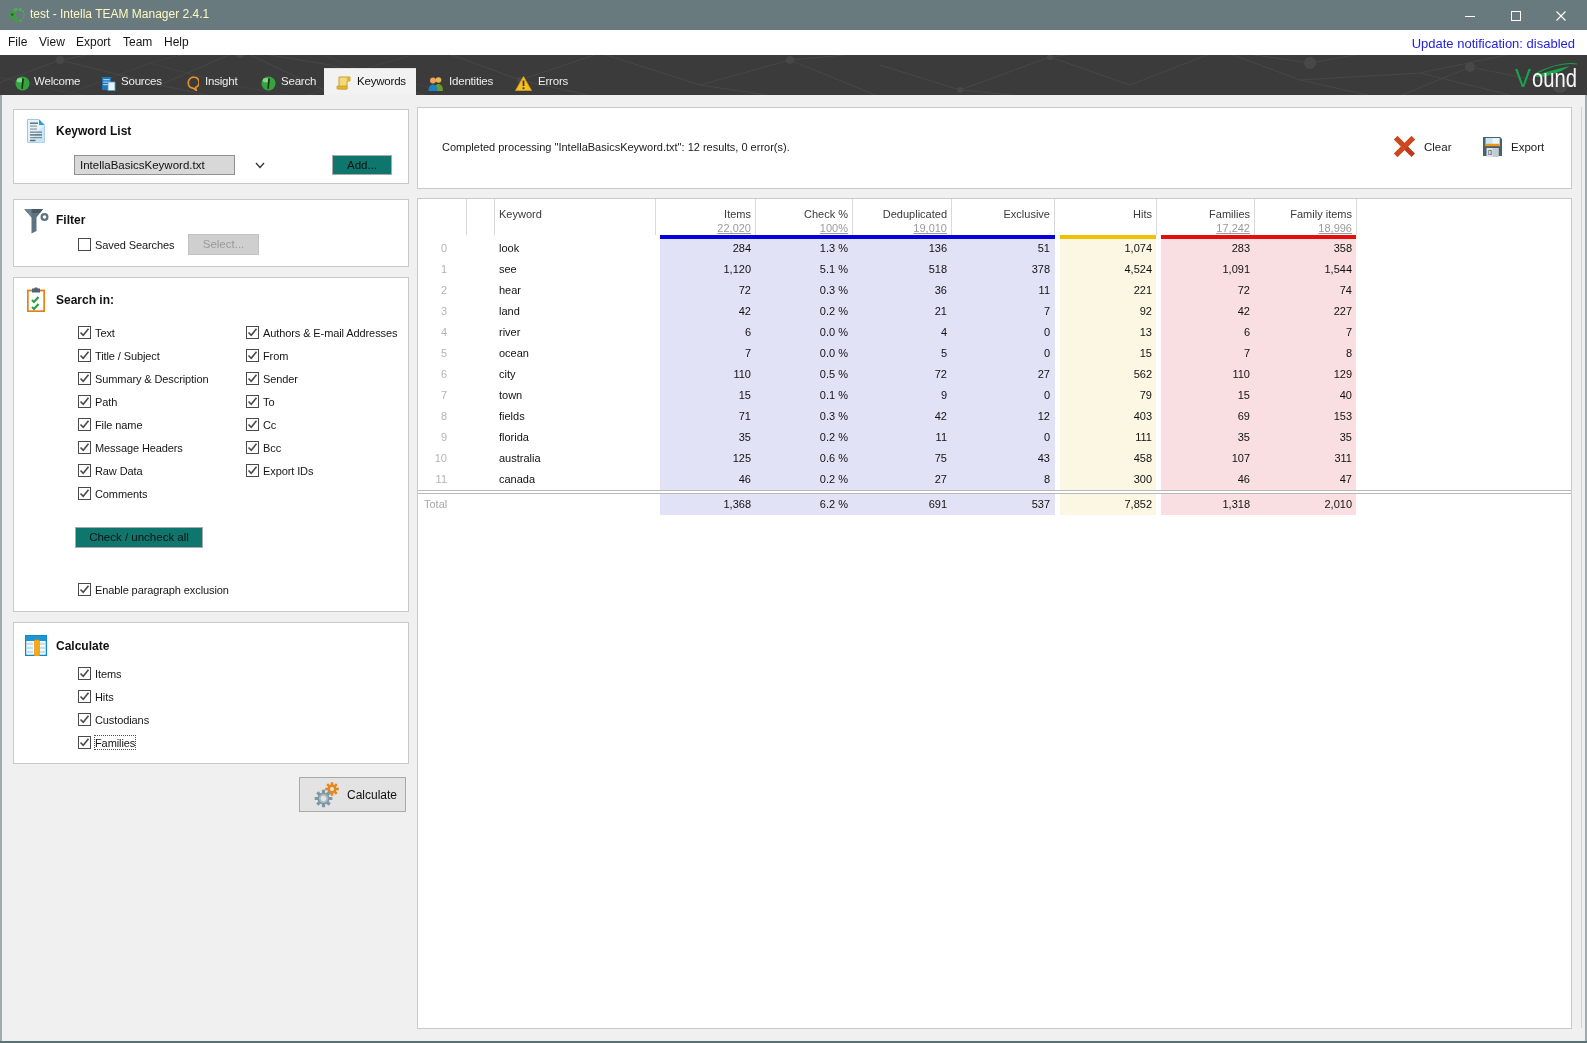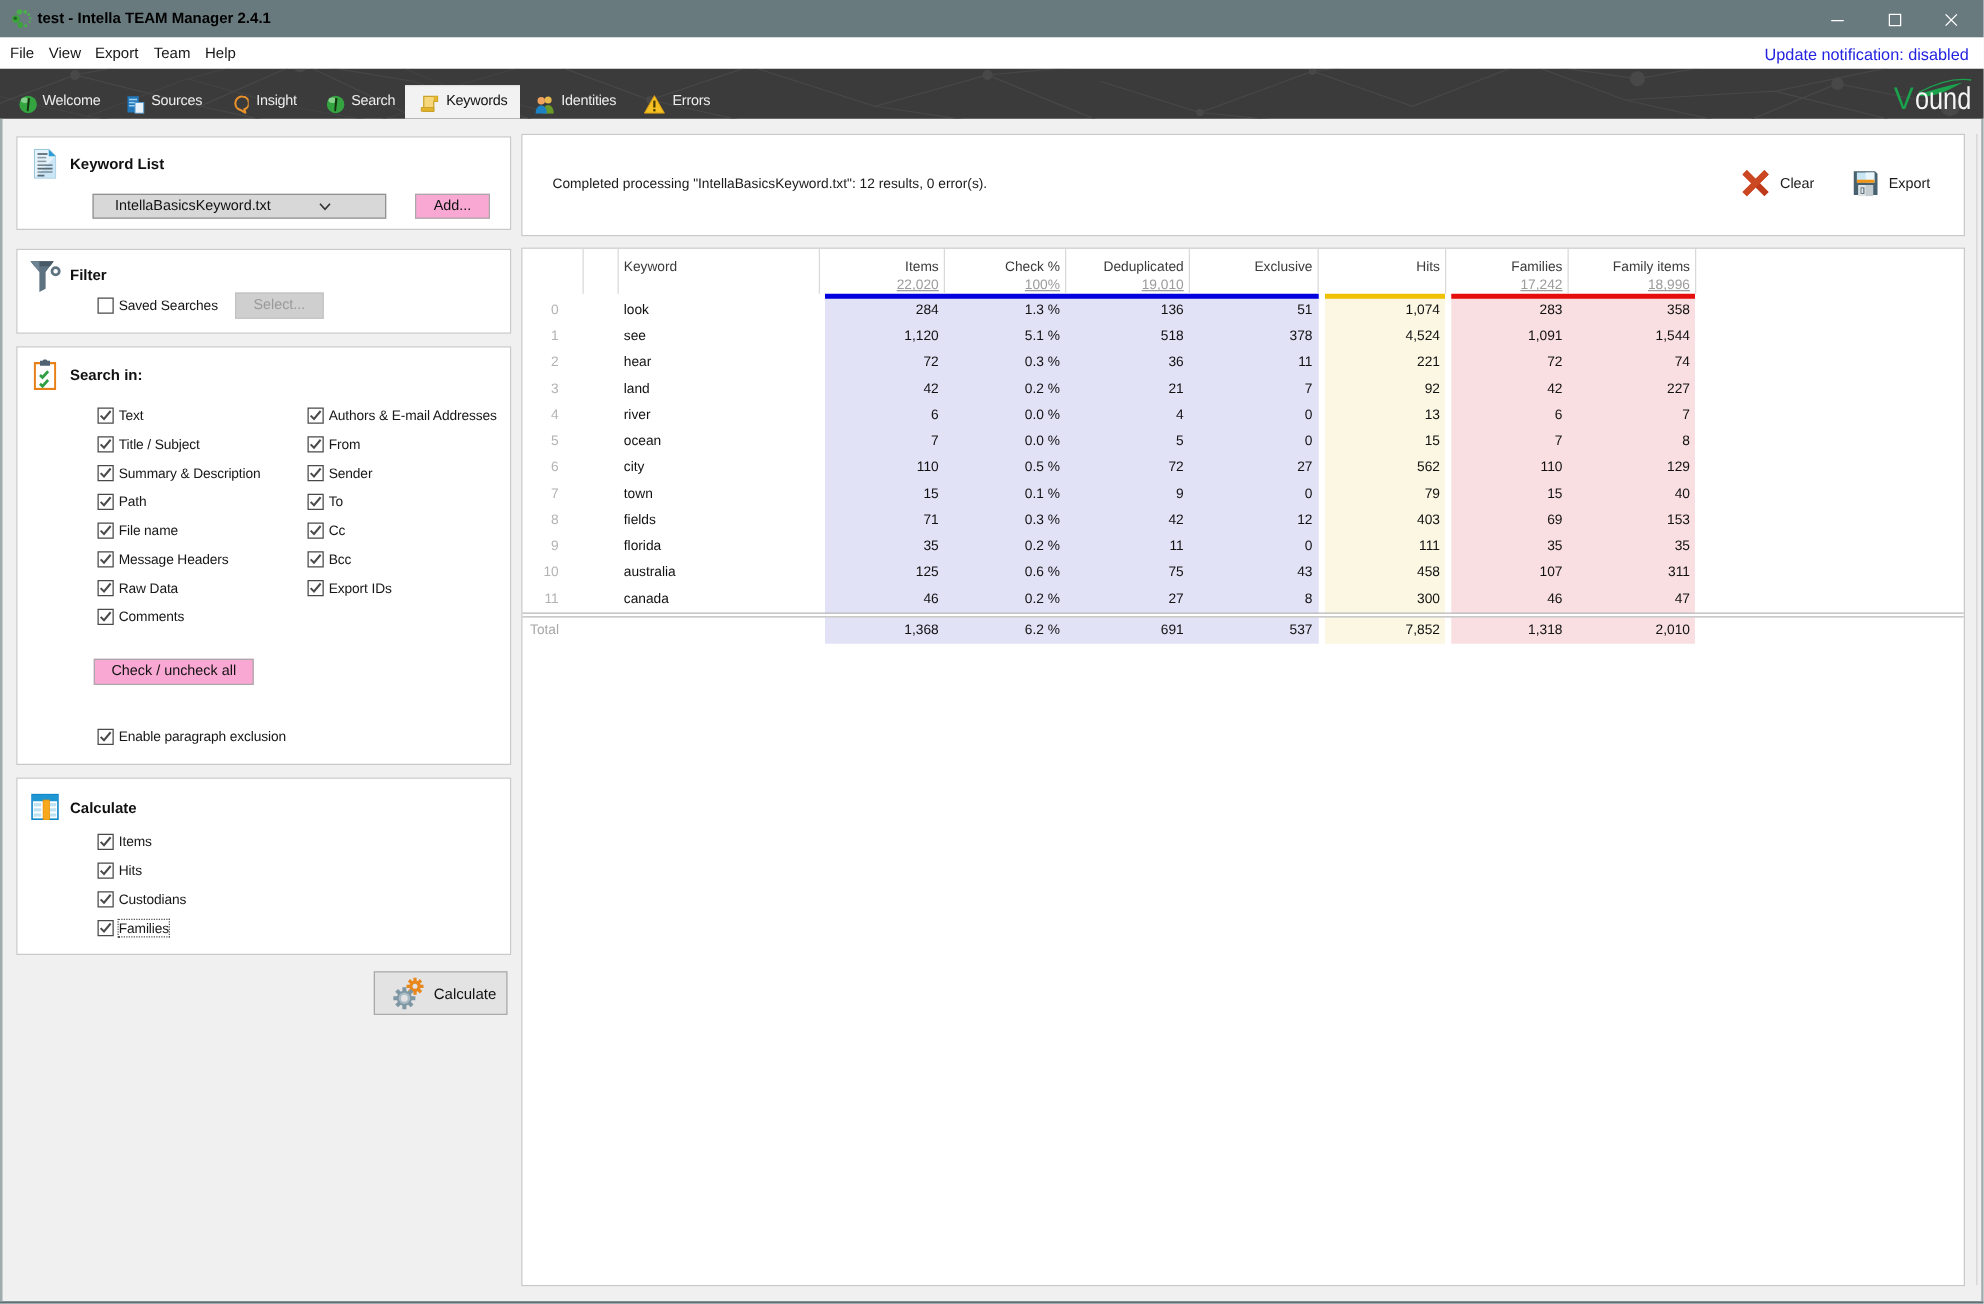--- a/index.html
+++ b/index.html
@@ -1,36 +1,36 @@
 <!DOCTYPE html>
 <html><head>
 <meta charset="utf-8">
 <style>
 * { margin:0; padding:0; box-sizing:border-box; }
 html,body { width:1587px; height:1043px; overflow:hidden; }
 body { font-family:"Liberation Sans", sans-serif; background:#f0f0f0; position:relative; }
 .abs { position:absolute; }
 
 #titlebar { position:absolute; left:0; top:0; width:1587px; height:30px; background:#697a7e; color:#f2f2f2; }
-#titletext { position:absolute; left:30px; top:7px; font-size:12px; color:#000000;font-weight:bold; }
+#titletext { position:absolute; left:30px; top:7px; font-size:12px; color:#fef9c3; }
 #menubar { position:absolute; left:0; top:30px; width:1587px; height:25px; background:#ffffff; font-size:12px; color:#161616; }
 #menubar span { position:absolute; top:5px; }
 #tabbar { position:absolute; left:0; top:55px; width:1587px; height:40px; background:#3b3b3b; overflow:hidden; }
 .tabtxt { position:absolute; top:13px; height:27px; line-height:27px; font-size:11.5px; letter-spacing:-0.2px; color:#ededed; }
 #seltab { position:absolute; left:324px; top:13px; width:92px; height:27px; background:#f2f2f2; border-top:1px solid #e0e0e0; }
 #bottomstrip { position:absolute; left:0; top:1041px; width:1587px; height:2px; background:#5d7174; }
 #leftborder { position:absolute; left:0; top:95px; width:2px; height:946px; background:#9fabac; }
 #rightborder { position:absolute; left:1585px; top:95px; width:2px; height:946px; background:#9fabac; }
 
 .box { position:absolute; background:#ffffff; border:1px solid #c9c9c9; }
 .sectitle { position:absolute; font-size:12px; font-weight:bold; color:#111; }
 .cb { position:absolute; width:13px; height:13px; background:#fff; border:1px solid #494949; }
 .cb svg { position:absolute; left:0px; top:0px; }
 .cblabel { position:absolute; font-size:11px; letter-spacing:-0.1px; color:#161616; white-space:nowrap; padding-top:1px; }
-.btn { position:absolute; background:#f9a8d4; border:1px solid #a9a9a9; font-size:11.5px; color:#111; text-align:center; }
+.btn { position:absolute; background:#0f766e; border:1px solid #a9a9a9; font-size:11.5px; color:#111; text-align:center; }
 
 .hd1 { position:absolute; font-size:11px; color:#3a3a3a;text-align:center; }
 .hd2 { position:absolute; font-size:11px; color:#9b9b9b;text-decoration:underline; }
 .tr { position:absolute; left:0; width:1587px; height:21px; line-height:21px; font-size:11px; color:#111; }
 .tr span { position:absolute; top:0; white-space:nowrap; }
 .cnum { left:404px; width:43px; text-align:right; color:#b3b3b3; }
 .ckw  { left:499px; }
 .c1 { left:660px;  width:91px; text-align:right; }
 .c2 { left:756px;  width:92px; text-align:right; }
 .c3 { left:853px;  width:94px; text-align:right; }
@@ -176,21 +176,21 @@
     <rect x="3" y="3.5" width="8" height="1.4"></rect>
       <rect x="3" y="6.5" width="7" height="1.2" opacity="0.65"></rect>
     <rect x="3" y="9.5" width="7" height="1.2" opacity="0.65"></rect>
       <rect x="3" y="12.5" width="12" height="1.3" opacity="0.8"></rect>
     <rect x="3" y="15.2" width="12" height="1.4"></rect>
       <rect x="3" y="18" width="12" height="1.2" opacity="0.7"></rect>
     <rect x="3" y="20.8" width="5.5" height="1.4"></rect>
   </g>
 </svg>
 <div class="sectitle" style="left:56px;top:124px">Keyword List</div>
-<div class="abs" style="left:74px;top:155px;width:235px;height:20px;background:#d8d8d8;border:1px solid #919191;font-size:11.5px;color:#111;line-height:18px;padding-left:17px">IntellaBasicsKeyword.txt
+<div class="abs" style="left:74px;top:155px;width:161px;height:20px;background:#d8d8d8;border:1px solid #919191;font-size:11.5px;color:#111;line-height:18px;padding-left:5px">IntellaBasicsKeyword.txt
   <svg class="abs" style="left:180px;top:6px" width="10" height="7">
       <path d="M1 1 L5 5.5 L9 1" stroke="#333" stroke-width="1.3" fill="none"></path>
     </svg>
 </div>
 <div class="btn" style="left:332px;top:155px;width:60px;height:20px;line-height:18px">Add...</div>
 
 <svg class="abs" style="left:24px;top:208px" width="25" height="26" viewBox="0 0 25 26">
   <path d="M0.5 1 H19 L12.5 9.5 V23 L7.5 25.5 V9.5 Z" fill="#5d7382"></path>
   <path d="M0.5 1 H19 L16 5 H3.5 Z" fill="#485a66"></path>
   <path d="M7.5 9.5 L0.5 1 L7.5 1 Z" fill="#6e8493"></path>

